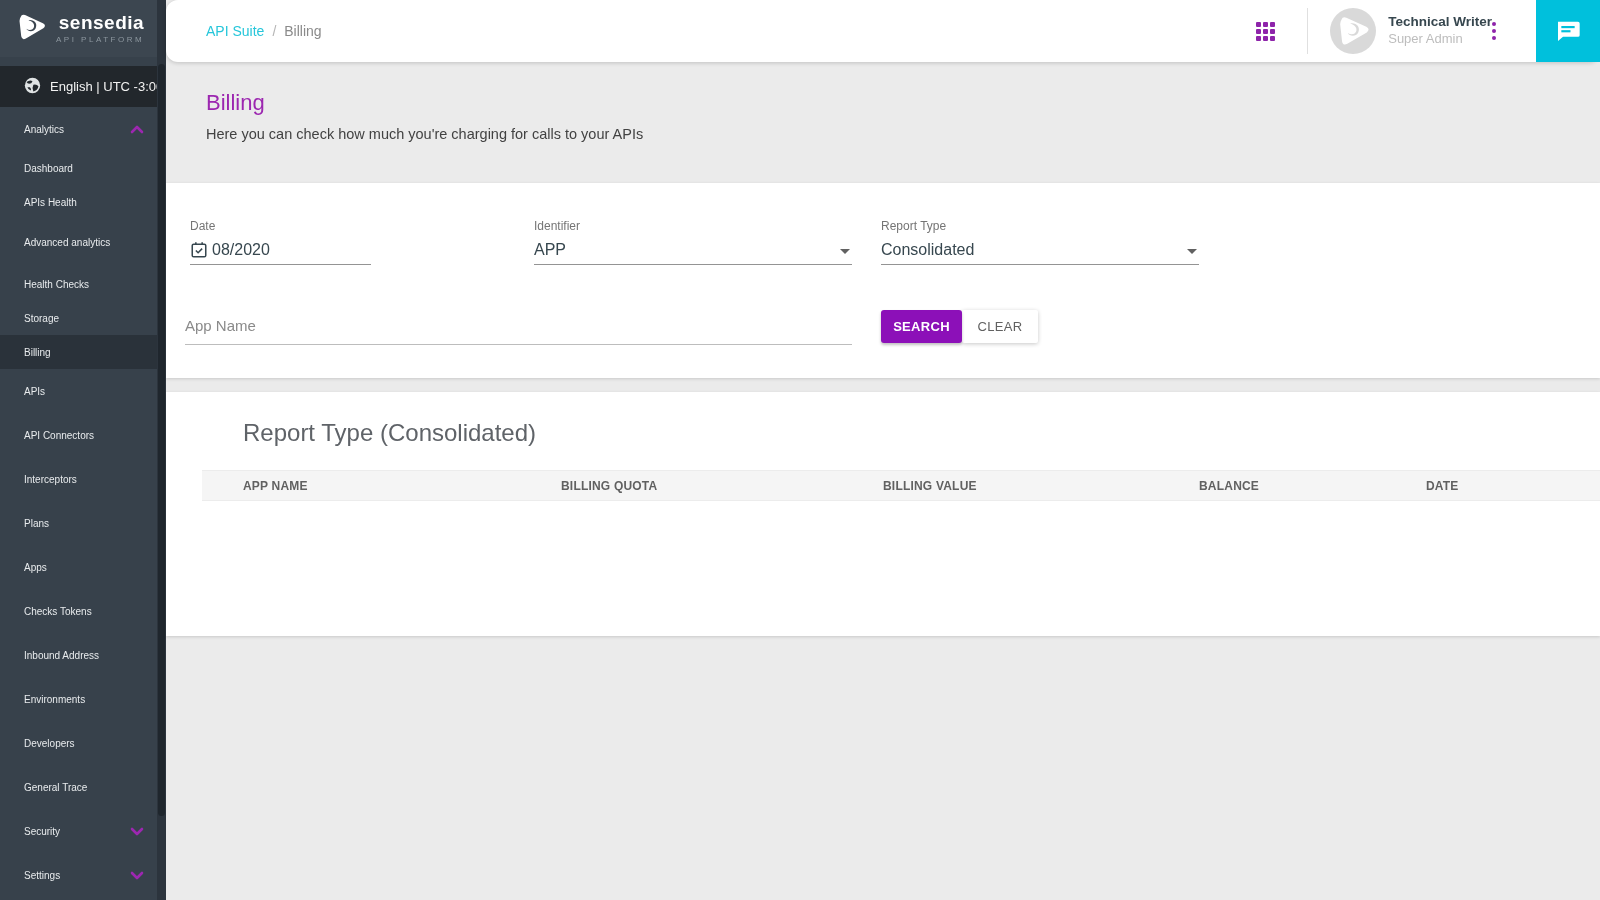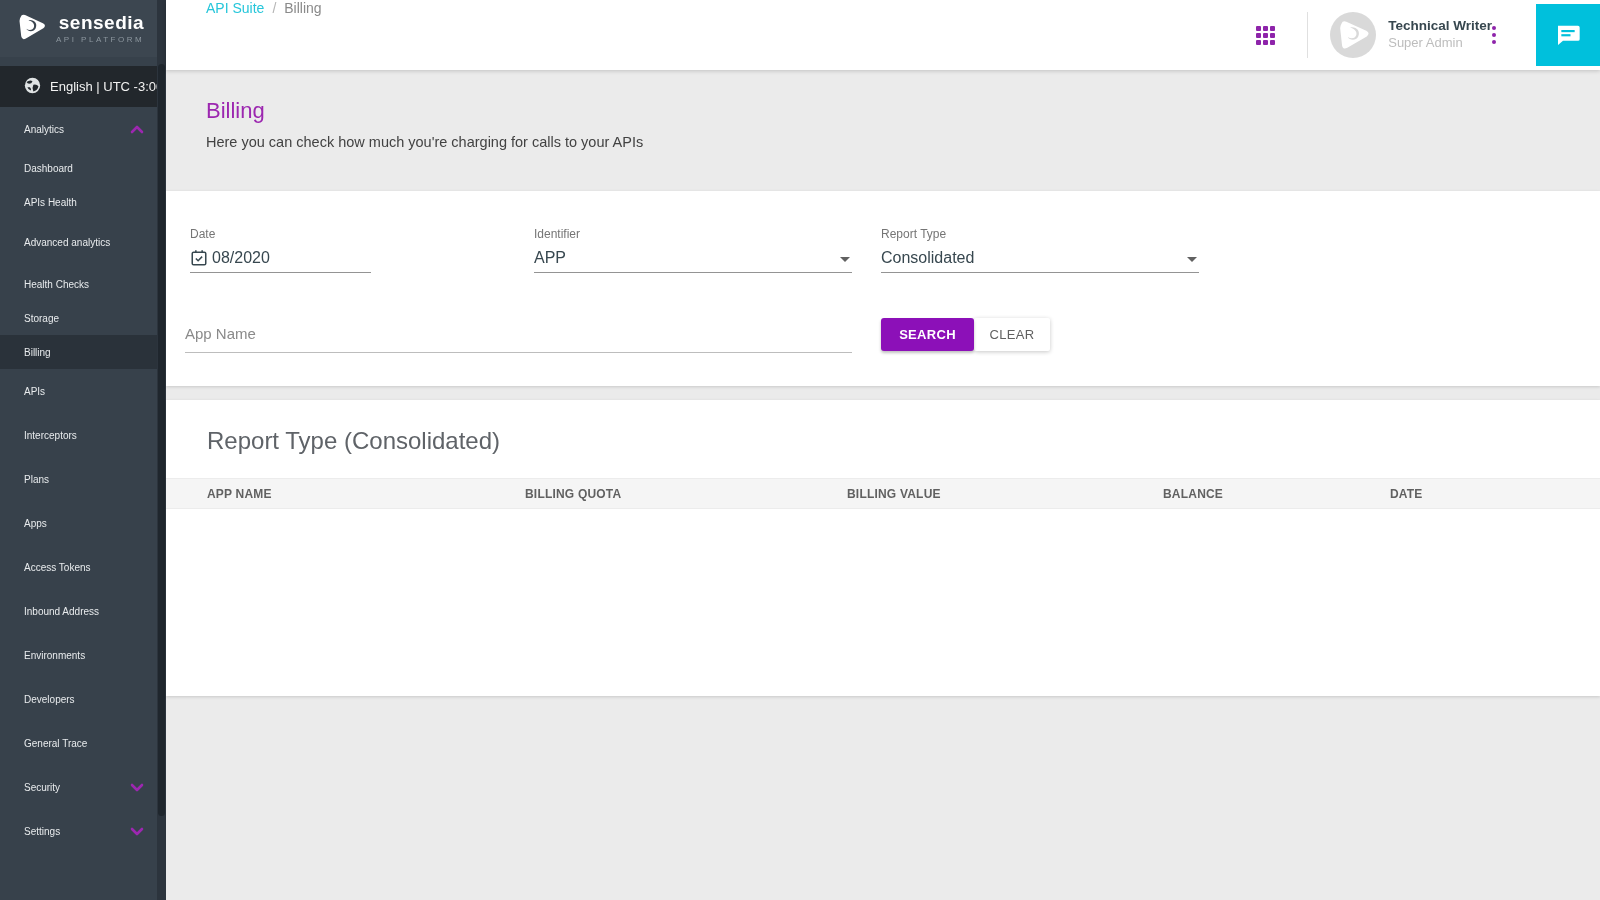--- a/index.html
+++ b/index.html
@@ -21,21 +21,21 @@
   .nav-sub.active { background:#2a323a; }
   .nav-item { height:44px; display:flex; align-items:center; padding-left:24px; cursor:pointer; }
   .chev { width:14px; height:9px; }
   .chev svg { display:block; }
   .side-scroll-track { position:absolute; top:0; right:0; width:9px; height:900px; background:#2c343d; }
   .side-scroll-thumb { position:absolute; top:64px; right:1px; width:7px; height:752px; border-radius:4px; background:#1f262d; }
 
   
   .main { position:relative; width:1434px; height:900px; background:#ebebeb; }
 
-  .topbar { position:relative; height:70px; background:#ffffff; display:flex; align-items:flex-start; box-shadow:0 1px 4px rgba(0,0,0,0.18); z-index:5; }
+  .topbar { position:relative; height:62px; background:#ffffff; display:flex; align-items:center; box-shadow:0 1px 4px rgba(0,0,0,0.18); z-index:5;border-radius:12px; }
   .breadcrumb { display:flex; align-items:center; gap:8px; font-size:14px; padding-left:40px; }
   .crumb-link { color:#26c6da; cursor:pointer; }
   .crumb-sep { color:#b5b5b5; }
   .crumb-current { color:#8a8a8a; }
   .topbar-right { margin-left:auto; display:flex; align-items:center; height:100%; }
   .grid-icon { display:grid; grid-template-columns:repeat(3,5px); grid-template-rows:repeat(3,5px); gap:2px; cursor:pointer; margin-right:32px; }
   .grid-icon i { background:#8e24aa; border-radius:1px; }
   .topbar-divider { width:1px; height:46px; background:#e0e0e0; }
   .avatar { width:46px; height:46px; border-radius:50%; background:#d9d9d9; margin:0 12px 0 22px; display:flex; align-items:center; justify-content:center; cursor:pointer; }
   .user-block { line-height:1.25; }
@@ -55,26 +55,26 @@
   .field .fvalue { display:flex; gap:4px; font-size:16px; color:#37474f; height:24px; border-bottom:1px solid #949494; padding-bottom:8px; position:relative; }
   .field.f-date { left:24px; width:181px; }
   .field.f-ident { left:368px; width:318px; }
   .field.f-report { left:715px; width:318px; }
   .caret { position:absolute; right:2px; top:8px; width:0; height:0; border-left:5px solid transparent; border-right:5px solid transparent; border-top:5px solid #616161; }
   .appname { position:absolute; left:19px; top:128px; width:667px; }
   .appname input { width:100%; border:none; outline:none; border-bottom:1px solid #bdbdbd; font-size:15px; padding:6px 0 10px 0; color:#424242; font-family:"Liberation Sans", sans-serif; background:transparent; }
   .appname input::placeholder { color:#8a8a8a; }
   .btn-row { position:absolute; left:715px; top:127px; display:flex; }
   .btn { height:33px; font-size:13px; font-weight:bold; letter-spacing:0.3px; border:none; cursor:pointer; font-family:"Liberation Sans", sans-serif; }
-  .btn-search { width:93px; background:#8c10b8; color:#ffffff; border-radius:3px; box-shadow:0 2px 3px rgba(0,0,0,0.25); z-index:2; }
+  .btn-search { width:81px; background:#8c10b8; color:#ffffff; border-radius:3px; box-shadow:0 2px 3px rgba(0,0,0,0.25); z-index:2; }
   .btn-clear { width:76px; background:#ffffff; color:#616161; font-weight:normal; border-radius:2px; box-shadow:0 1px 4px rgba(0,0,0,0.22); }
 
   .gap-band { height:14px; }
 
-  .report-panel { position:relative; height:296px; background:#ffffff; box-shadow:0 1px 3px rgba(0,0,0,0.15); }
+  .report-panel { position:relative; height:244px; background:#ffffff; box-shadow:0 1px 3px rgba(0,0,0,0.15);padding-left:36px; }
   .report-title { padding:27px 0 0 41px; font-size:24px; color:#5f6368; font-weight:normal; }
   .thead { margin-top:23px; height:31px; background:#f5f5f5; border-top:1px solid #ececec; border-bottom:1px solid #ececec; display:grid; grid-template-columns:318px 322px 316px 227px 1fr; align-items:center; padding-left:41px; }
   .thead span { font-size:12px; font-weight:bold; color:#616161; letter-spacing:0.2px; }
   .tbody { min-height:160px; }
 </style>
 </head>
 <body>
 
 <div class="app">
 
@@ -126,30 +126,33 @@
       <div class="nav-sub">
           <span>Storage</span>
         </div>
       <div class="nav-sub active">
           <span>Billing</span>
         </div>
       <div class="nav-item">
           <span>APIs</span>
         </div>
       <div class="nav-item">
+          <span>API Connectors</span>
+        </div>
+      <div class="nav-item">
           <span>Interceptors</span>
         </div>
       <div class="nav-item">
           <span>Plans</span>
         </div>
       <div class="nav-item">
           <span>Apps</span>
         </div>
       <div class="nav-item">
-          <span>Access Tokens</span>
+          <span>Checks Tokens</span>
         </div>
       <div class="nav-item">
           <span>Inbound Address</span>
         </div>
       <div class="nav-item">
           <span>Environments</span>
         </div>
       <div class="nav-item">
           <span>Developers</span>
         </div>

